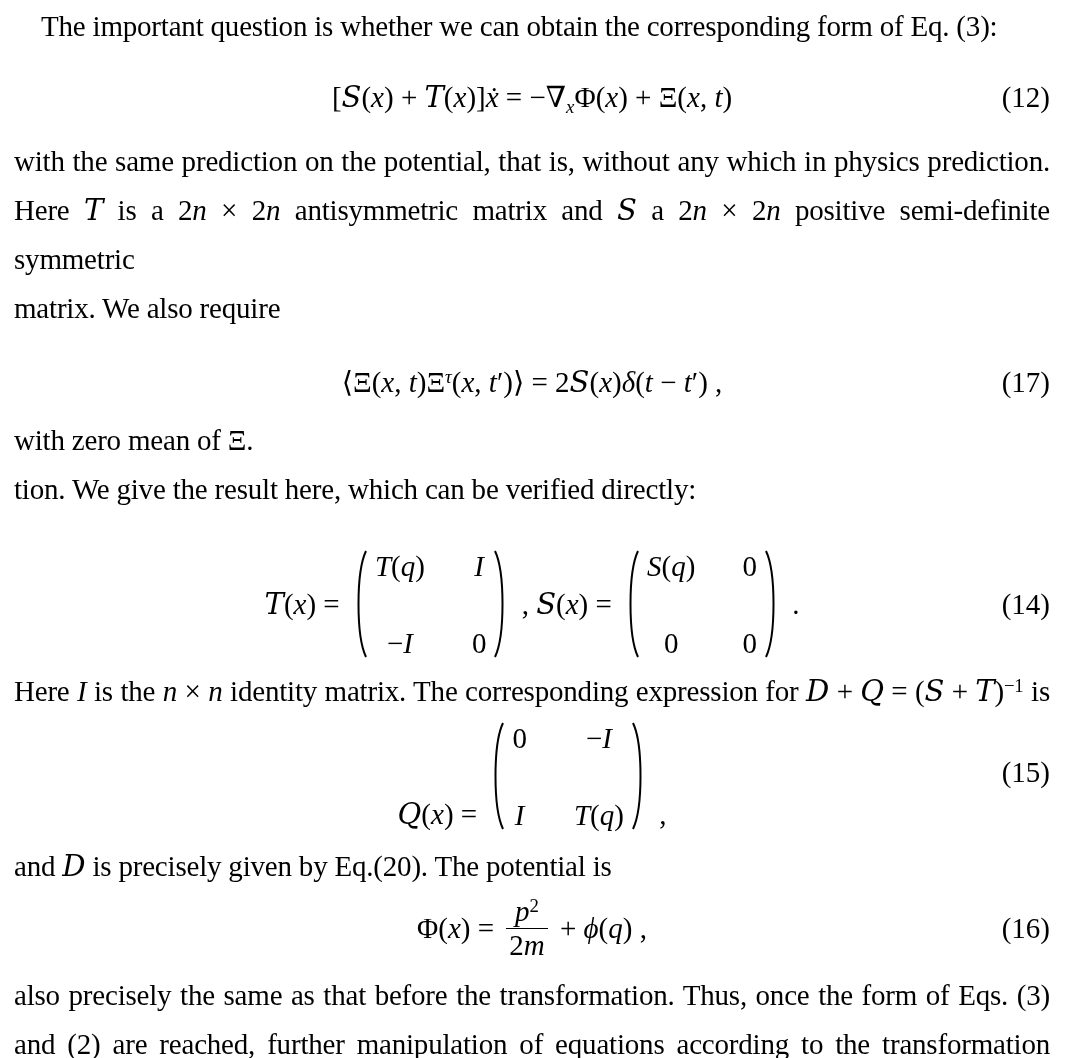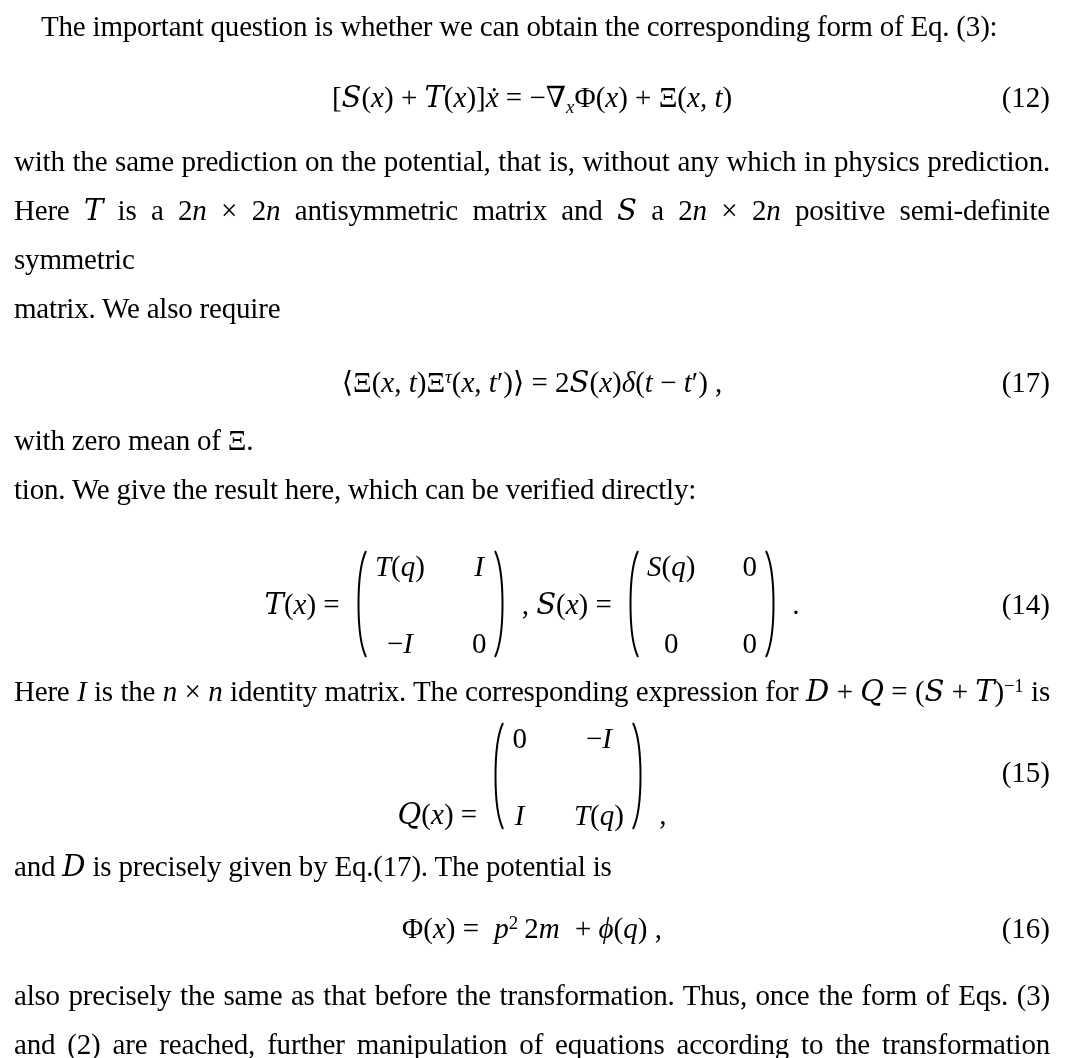--- a/index.html
+++ b/index.html
@@ -25,21 +25,21 @@
   #eq13{height:44px;}
   #pzero{margin-top:12px;}
   #eq14{height:126px;}
   #eq15{height:120px;margin-top:-4px;align-items:flex-end;}
   #p5{margin-top:10px;}
   #eq16{height:86px;margin-top:-6px;}
   .matrix{display:inline-flex;align-items:center;margin:0 5px;}
   .mgrid{display:grid;grid-template-columns:auto auto;column-gap:16px;row-gap:18px;
          padding:0 7px;justify-items:center;align-items:center;line-height:30px;gap:47px;}
   .paren{display:inline-flex;align-items:center;}
-  .frac{display:inline-flex;align-items:center;margin:0 5px;line-height:27px;}
+  .frac{display:inline-flex;flex-direction:column;align-items:center;margin:0 5px;line-height:27px;}
   .fbar{align-self:stretch;border-top:1.6px solid #000;margin:3px 0;height:0;}
   .fnum,.fden{padding:0 3px;}
 </style>
 </head>
 <body>
 
 <div class="page">
 
   <div class="line ind" id="p1"><span class="tk rm">The important question is whether we can obtain the corresponding form of Eq. (3):</span></div>
 
@@ -127,21 +127,21 @@
       <span class="paren">
           <svg width="16" height="112" viewBox="0 0 16 112">
             <path d="M2 3 C12 24 12 88 2 109" fill="none" stroke="#000" stroke-width="2"></path>
           </svg>
         </span>
     </span>
     <span><span class="tk rm"> ,</span></span>
     <span class="eqnum">(15)</span>
   </div>
 
-  <div class="line" id="p5"><span class="tk rm">and </span><span class="tk cal">D</span><span class="tk rm"> is precisely given by Eq.(17). The potential is</span></div>
+  <div class="line" id="p5"><span class="tk rm">and </span><span class="tk cal">D</span><span class="tk rm"> is precisely given by Eq.(20). The potential is</span></div>
 
   <div class="eq" id="eq16">
     <span><span class="tk rm">Φ(</span><span class="tk it">x</span><span class="tk rm">) = </span></span>
     <span class="frac">
       <span class="fnum"><span class="tk it">p</span><span class="tk sup">2</span></span>
       <span class="fbar"></span>
       <span class="fden"><span class="tk rm">2</span><span class="tk it">m</span></span>
     </span>
     <span><span class="tk rm"> + </span><span class="tk it">ϕ</span><span class="tk rm">(</span><span class="tk it">q</span><span class="tk rm">) ,</span></span>
     <span class="eqnum">(16)</span>

